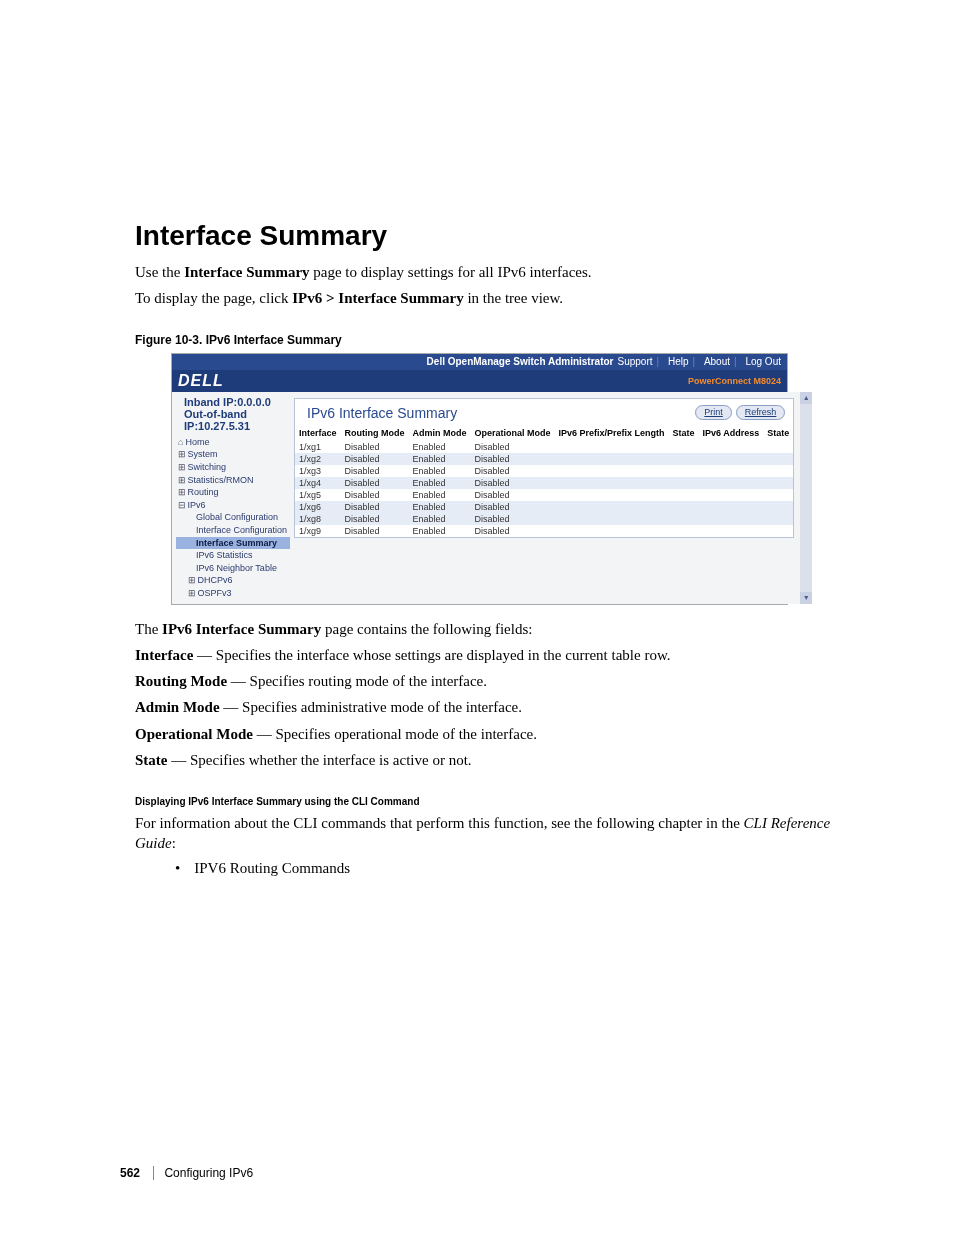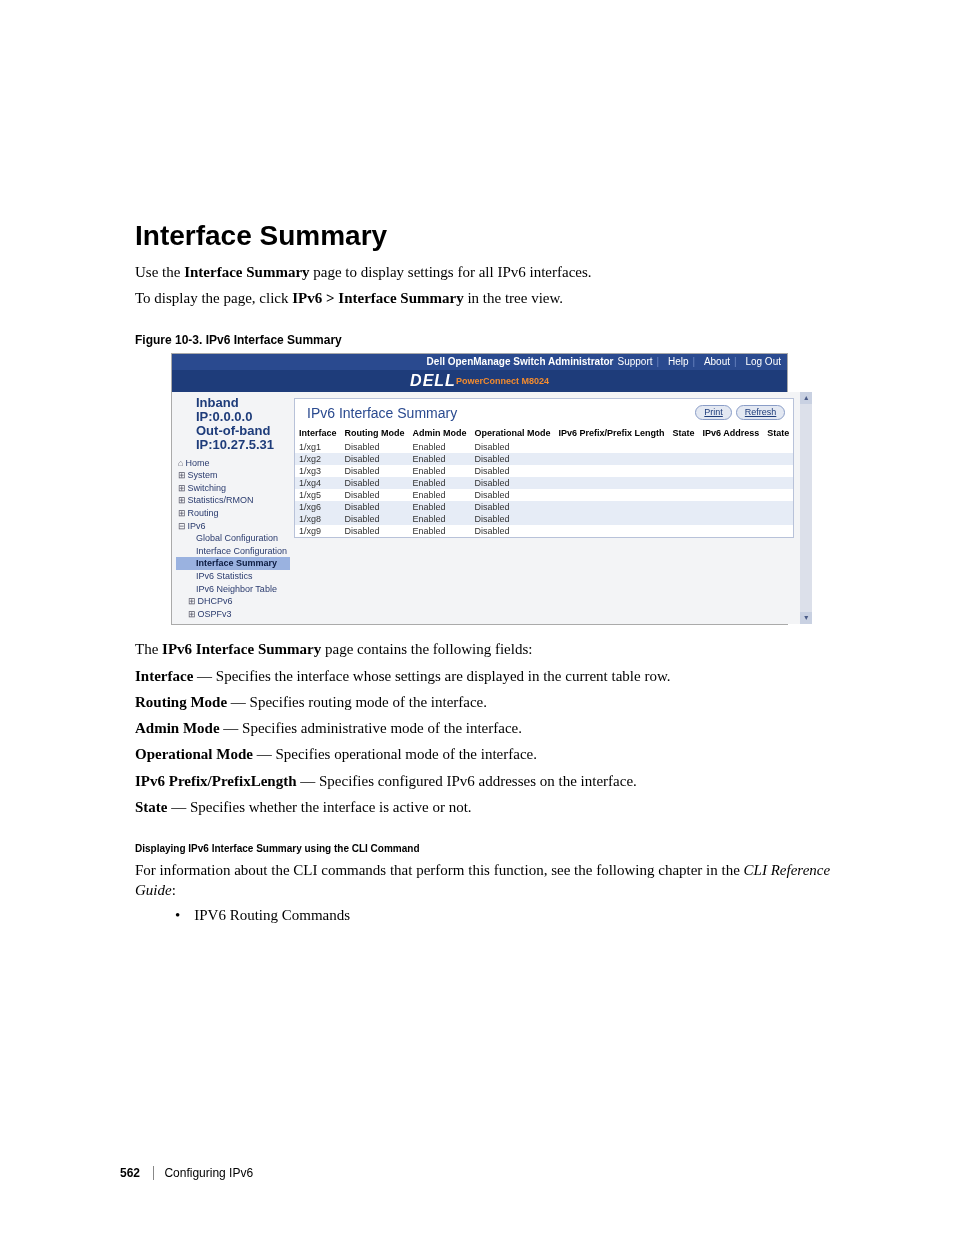--- a/index.html
+++ b/index.html
@@ -69,21 +69,21 @@
     height: 16px;
     padding: 0 6px;
     font-size: 10px;
     font-weight: bold;
   }
   .shot-header .links span { margin-left: 4px; font-weight: normal; }
   .shot-header .hpipe { color: #6b86c0; margin: 0 2px; }
   .shot-logo-row {
     background: #1e3c7a;
     display: flex;
-    justify-content: center;
+    justify-content: space-between;
     align-items: center;
     height: 22px;
     padding: 0 6px;
   }
   .dell-logo {
     font-family: Arial, sans-serif;
     font-weight: 900;
     font-style: italic;
     color: #fff;
     font-size: 16px;
@@ -103,23 +103,23 @@
     width: 114px;
     flex: none;
     padding: 4px 2px 4px 4px;
     font-size: 9px;
     line-height: 1.4;
     color: #2a3b6e;
   }
   .shot-nav .ip {
     color: #1e3c7a;
     font-weight: bold;
-    font-size: 13px;
+    font-size: 11px;
     line-height: 1.1;
-    margin: 0 0 4px 20px;
+    margin: 0 0 4px 8px;
   }
   .nav-item { white-space: nowrap; padding-left: 2px; }
   .nav-item.l1 { padding-left: 2px; }
   .nav-item.l2 { padding-left: 12px; }
   .nav-item.l3 { padding-left: 20px; }
   .nav-item.sel {
     background: #9ab2e0;
     color: #0b1a3f;
     font-weight: bold;
   }
@@ -361,21 +361,20 @@
 
   <p>
     <span>The </span><strong>IPv6 Interface Summary</strong><span> page contains the following fields:</span>
   </p>
 
   <div id="fields-list">
       <p><strong>Interface</strong><span> — Specifies the interface whose settings are displayed in the current table row.</span></p>
       <p><strong>Routing Mode</strong><span> — Specifies routing mode of the interface.</span></p>
       <p><strong>Admin Mode</strong><span> — Specifies administrative mode of the interface.</span></p>
       <p><strong>Operational Mode</strong><span> — Specifies operational mode of the interface.</span></p>
-      <p><strong>IPv6 Prefix/PrefixLength</strong><span> — Specifies configured IPv6 addresses on the interface.</span></p>
       <p><strong>State</strong><span> — Specifies whether the interface is active or not.</span></p>
     </div>
 
   <div class="subhead">Displaying IPv6 Interface Summary using the CLI Command</div>
 
   <p>
     <span>For information about the CLI commands that perform this function, see the following chapter in the </span><em class="cli">CLI Reference Guide</em><span>:</span>
   </p>
 
   <div class="bullet-row">

